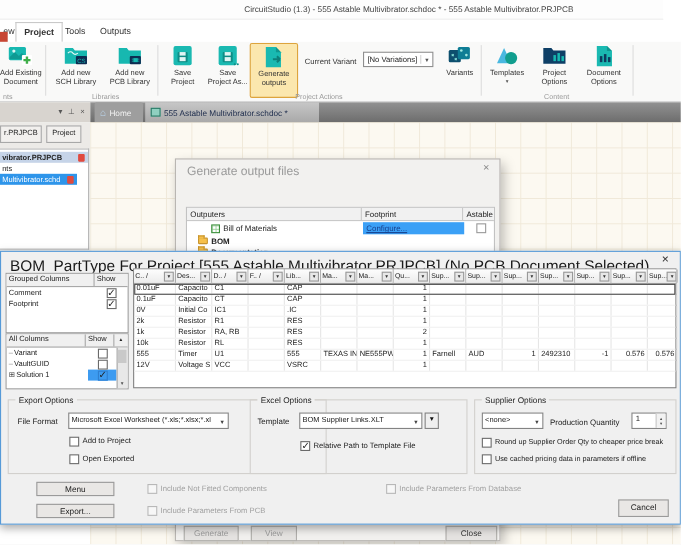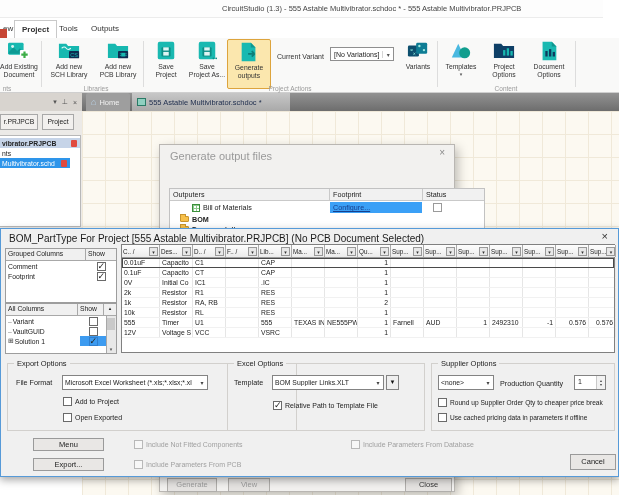--- a/index.html
+++ b/index.html
@@ -47,36 +47,36 @@
   
   .canvas { left:82px; top:111px; width:537px; height:384px; background:#fcf9f1;
     background-image:linear-gradient(#f0e9d9 1px,transparent 1px),linear-gradient(90deg,#f0e9d9 1px,transparent 1px);
     background-size:23px 23px; }
 
   
   .gendlg { left:159px; top:144px; width:296px; height:348px; background:#f2f1ef; border:1px solid #b9b6b2; box-shadow:3px 4px 10px rgba(0,0,0,.25); z-index:2; }
   .gtitle { position:absolute; left:10px; top:5px; font-size:11px; color:#9a9a9a; }
   .gx { position:absolute; right:9px; top:3px; font-size:10px; color:#8a8a8a; line-height:10px; }
   .gheading { position:absolute; left:11px; top:19px; font-size:13.5px; color:#2a2a2a; white-space:nowrap; }
-  .gtable { position:absolute; left:9px; top:43px; width:316px; background:#fff; border:1px solid #c2c2c2; }
+  .gtable { position:absolute; left:9px; top:43px; width:281px; background:#fff; border:1px solid #c2c2c2; }
   .gthead { display:flex; height:12px; background:#f1f1f1; border-bottom:1px solid #c9c9c9; }
   .gth { font-size:7.2px; padding:1px 3px; border-right:1px solid #c9c9c9; overflow:hidden; white-space:nowrap; }
   .grrow { position:relative; display:flex; align-items:center; font-size:7.2px; }
   .folder { width:9px; height:6px; background:#f7c04a; border:1px solid #c89530; border-radius:1px; position:relative; flex:none; }
   .folder::before { content:""; position:absolute; left:-1px; top:-3px; width:4px; height:2px; background:#f7c04a; border:1px solid #c89530; border-bottom:none; }
   .gridicon { width:8px; height:8px; border:1px solid #3a8f3a; background:#fff;
     background-image:linear-gradient(#8fca8f 1px,transparent 1px),linear-gradient(90deg,#8fca8f 1px,transparent 1px); background-size:3px 3px; flex:none; }
   .cfgbox { position:absolute; left:160px; top:1px; width:92px; height:11px; background:#3ba0f6; font-size:7.2px; color:#173f8c; text-decoration:underline; padding:1px 3px; }
   .gcb { position:absolute; left:263px; top:2px; width:9px; height:9px; background:#fff; border:1px solid #9a9a9a; }
   .gbtn { position:absolute; top:333px; height:14px; background:#e5e3e1; border:1px solid #b0aeab; font-size:7.5px; line-height:12px; text-align:center; color:#9b9b9b; }
   .gbtn.on { color:#333; }
 
   
   .bomdlg { left:0; top:228px; width:619px; height:249px; background:#f0f0f0; border:1px solid #569ad8; box-shadow:0 3px 8px rgba(0,0,0,.35); z-index:3; }
-  .btitle { position:absolute; left:8px; top:4px; font-size:10px; color:#1a1a1a; white-space:nowrap; }
+  .btitle { position:absolute; left:8px; top:4px; font-size:14px; color:#1a1a1a; white-space:nowrap; }
   .bx { position:absolute; right:10px; top:2px; font-size:11px; color:#333; line-height:11px; }
 
   .colbox { position:absolute; background:#fff; border:1px solid #9d9d9d; }
   .colhead { display:flex; height:12px; background:#f0f0f0; border-bottom:1px solid #a8a8a8; font-size:6.8px; }
   .colhead > div { padding:1px 2px; border-right:1px solid #a8a8a8; overflow:hidden; white-space:nowrap; }
   .lrow { display:flex; align-items:center; height:10px; font-size:6.8px; }
   .lrow .lab { flex:1; padding-left:2px; white-space:nowrap; overflow:hidden; display:flex; align-items:center; gap:1px; }
   .showcell { width:30px; display:flex; justify-content:center; }
   .showcell26 { width:26px; display:flex; justify-content:center; }
   .cb { width:9px; height:9px; border:1px solid #6a6a6a; background:#fff; flex:none; position:relative; }
@@ -304,21 +304,21 @@
   </div>
 
   <div class="abs gendlg">
     <span class="gtitle">Generate output files</span>
     <span class="gx">×</span>
 
     <div class="gtable">
       <div class="gthead">
         <div class="gth" style="width:160px;">Outputers</div>
         <div class="gth" style="width:93px;">Footprint</div>
-        <div class="gth" style="width:28px;border-right:none;">Status</div>
+        <div class="gth" style="width:28px;border-right:none;">Astable</div>
       </div>
       <div class="grrow" style="height:13px;padding-left:22px;gap:3px;">
         <span class="gridicon"></span>
         <span>Bill of Materials</span>
         <span class="cfgbox">Configure...</span>
         <span class="gcb"></span>
       </div>
       <div class="grrow" style="height:10px;padding-left:10px;gap:3px;font-weight:bold;">
         <span class="folder"></span>
         <span>BOM</span>
@@ -660,16 +660,16 @@
     </div>
     <div class="cbrow" style="left:350px;top:211px;">
       <span class="cb gray"></span>
       <span class="cbl gray">Include Parameters From Database</span>
     </div>
     <div class="cbrow" style="left:133px;top:231px;">
       <span class="cb gray"></span>
       <span class="cbl gray">Include Parameters From PCB</span>
     </div>
 
-    <div class="btn" style="left:561px;top:225px;width:46px;height:16px;line-height:14px;margin-left:8px;">Cancel</div>
+    <div class="btn" style="left:561px;top:225px;width:46px;height:16px;line-height:14px;">Cancel</div>
   </div>
 
 </div>
 
 </body></html>

